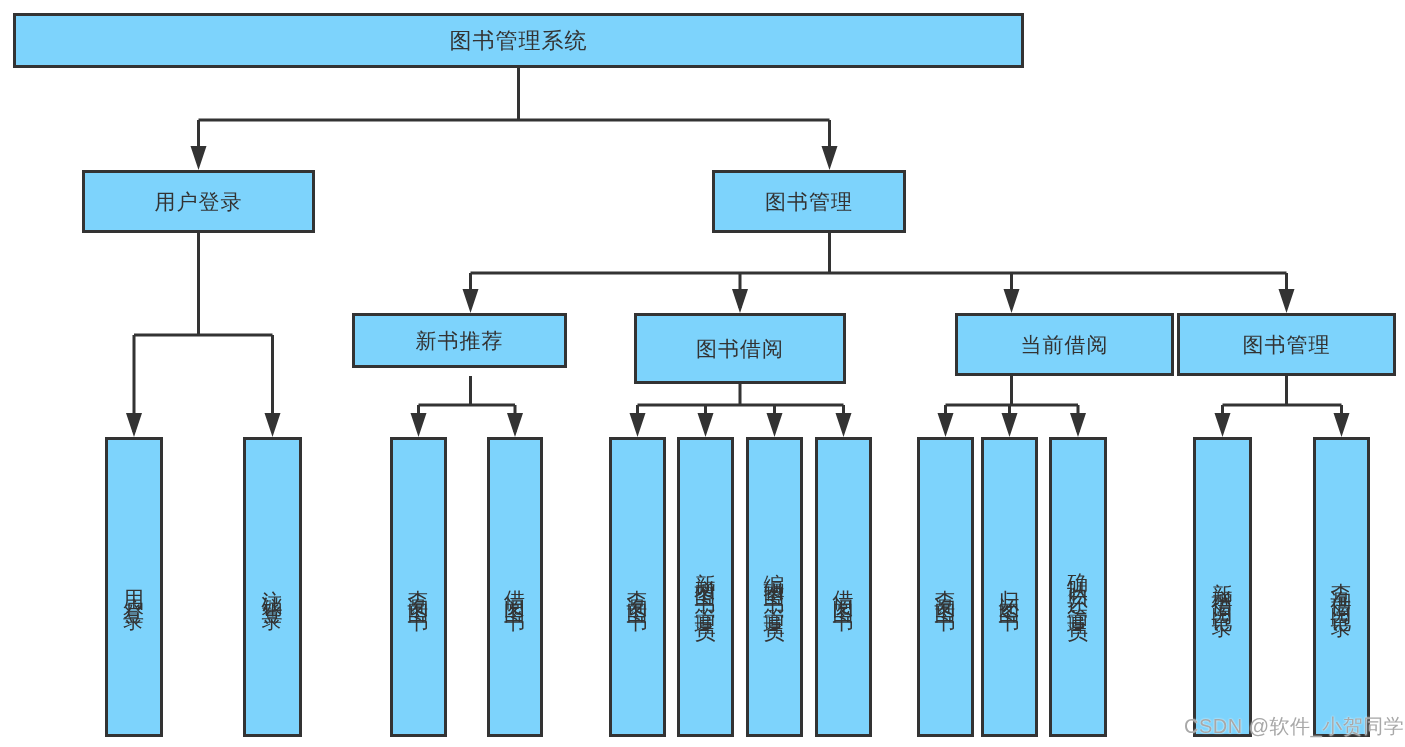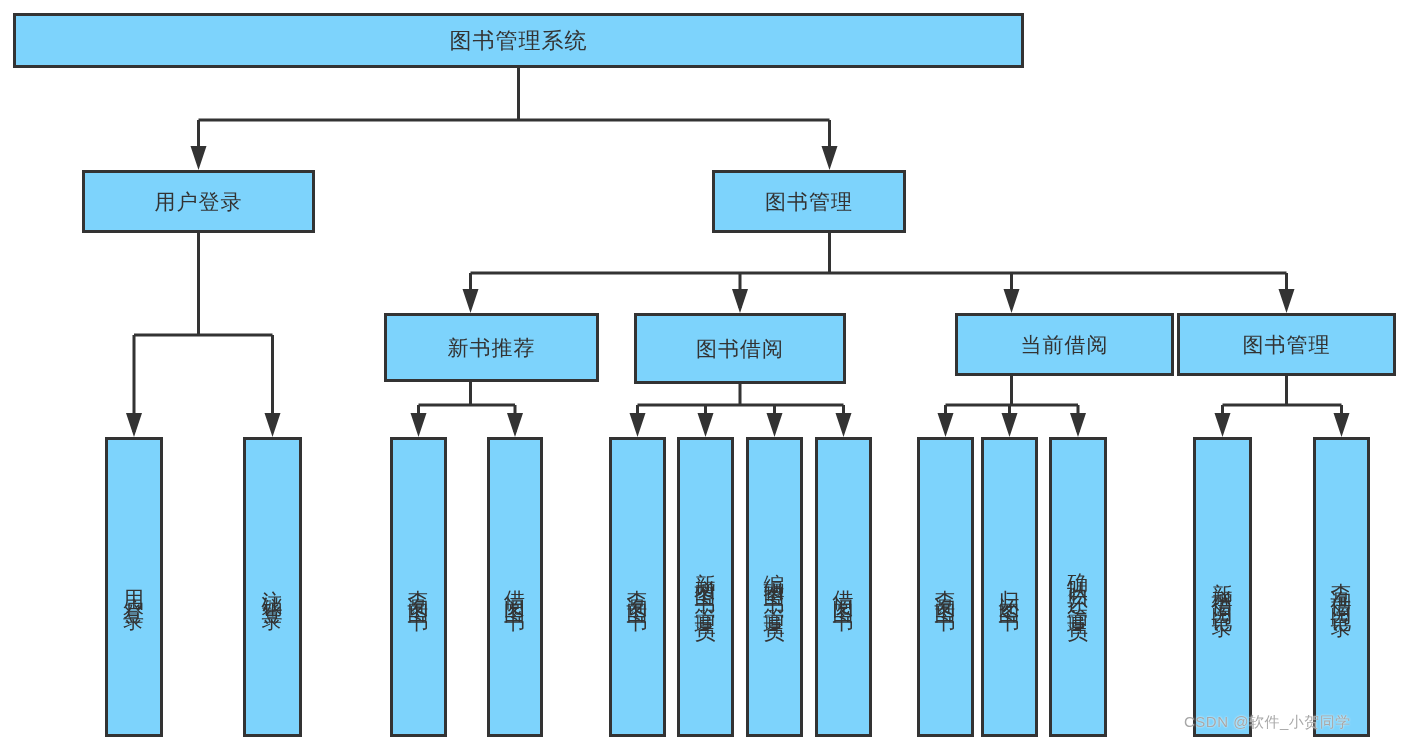--- a/index.html
+++ b/index.html
@@ -35,42 +35,42 @@
     height: 300px;
     writing-mode: vertical-rl;
     text-orientation: mixed;
     font-size: 21px;
     letter-spacing: 7px;
     line-height: 1;
   }
   #n-0  { left: 13px;   top: 13px;  width: 1011px; height: 55px; font-size: 22px; }
   #n-1  { left: 82px;   top: 170px; width: 233px;  height: 63px; }
   #n-2  { left: 712px;  top: 170px; width: 194px;  height: 63px; }
-  #n-3  { left: 384px;  top: 313px; width: 215px;  height: 69px; }
+  #n-3  { left: 352px;  top: 313px; width: 215px;  height: 55px; }
   #n-4  { left: 634px;  top: 313px; width: 212px;  height: 71px; }
   #n-5  { left: 955px;  top: 313px; width: 219px;  height: 63px; text-align: center; }
   #n-6  { left: 1177px; top: 313px; width: 219px;  height: 63px; }
   #n-7  { left: 105px;  width: 58px; }
   #n-8  { left: 243px;  width: 59px; }
   #n-9  { left: 390px;  width: 57px; }
   #n-10 { left: 487px;  width: 56px; }
   #n-11 { left: 609px;  width: 57px; }
   #n-12 { left: 677px;  width: 57px; }
   #n-13 { left: 746px;  width: 57px; }
   #n-14 { left: 815px;  width: 57px; }
   #n-15 { left: 917px;  width: 57px; }
   #n-16 { left: 981px;  width: 57px; }
   #n-17 { left: 1049px; width: 58px; }
   #n-18 { left: 1193px; width: 59px; }
   #n-19 { left: 1313px; width: 57px; }
   #watermark {
     position: absolute;
     left: 1184px;
     top: 713px;
-    font-size: 15px;
+    font-size: 20px;
     color: #a8a8a8;
     letter-spacing: 0.5px;
     white-space: nowrap;
     text-shadow: 0 0 2px #ffffff;
   }
 </style>
 </head>
 <body>
 
 <div id="canvas">

